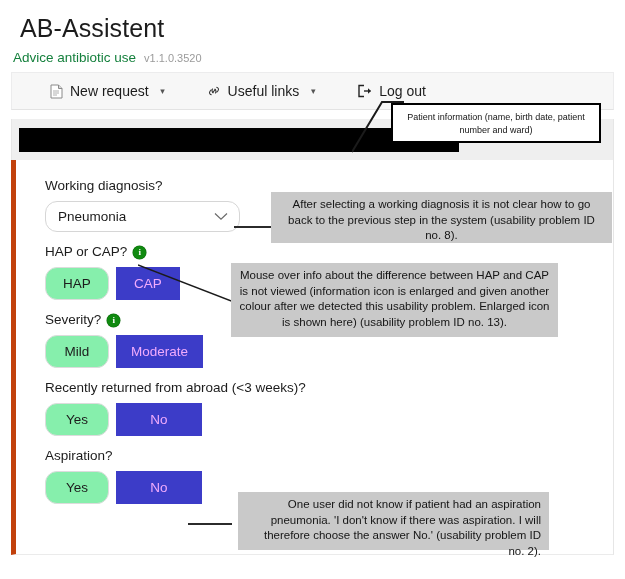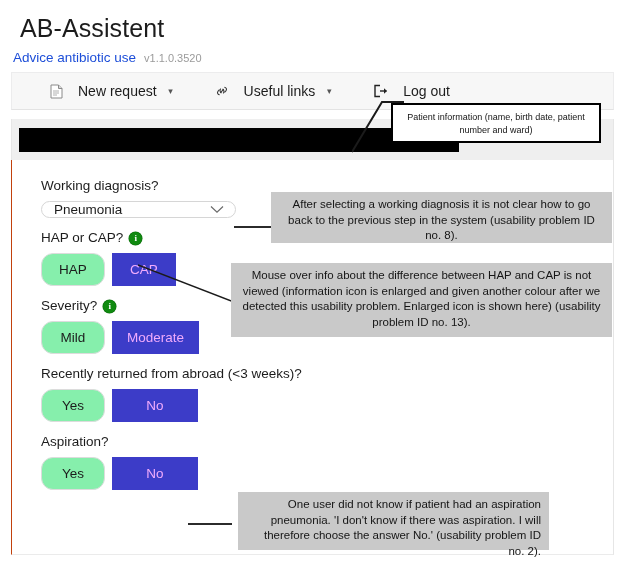--- a/index.html
+++ b/index.html
@@ -29,21 +29,21 @@
     margin: 7px;
   }
   #subtitle-row {
     margin-top: 6px;
     display: flex;
     align-items: baseline;
     gap: 8px;
   }
   #app-subtitle {
     font-size: 13.5px;
-    color: #1d4ed8;
+    color: #15803d;
     text-align: right;
   }
   #app-version {
     font-size: 11px;
     color: #9b9b9b;
   }
 
   
   #toolbar {
     margin: 7px 11px 0 11px;
@@ -51,21 +51,21 @@
     background: #f7f7f7;
     border: 1px solid #ececed;
     border-bottom-color: #e3e3e3;
     display: flex;
     align-items: center;
     padding-left: 14px;
     box-sizing: border-box;
   }
   .tb-item {
     display: flex;
-    gap: 15px;
+    gap: 7px;
     font-size: 14px;
     color: #1c1c1c;
     cursor: default;
     padding-left: 24px;
   }
   .tb-caret {
     width: 16px;
     text-align: center;
     color: #555;
     font-size: 9px;
@@ -89,21 +89,21 @@
   #patient-redaction {
     background: #000000;
     height: 24px;
     width: 440px;
   }
 
   
   #form-panel {
     margin: 0 11px 0 11px;
     background: #ffffff;
-    border-left: 1px solid #c2410c;
+    border-left: 5px solid #c2410c;
     border-right: 1px solid #e6e6e6;
     border-bottom: 1px solid #ebebeb;
     height: 395px;
     box-sizing: border-box;
     padding: 18px 0 0 29px;
   }
   .field-block { margin-bottom: 12px; }
   .field-label {
     font-size: 13.5px;
     color: #1c1c1c;
@@ -128,21 +128,21 @@
     align-items: center;
     justify-content: center;
     line-height: 1;
     cursor: pointer;
     box-shadow: 0 0 0 .5px #0a6b0a;
   }
 
   
   .select-box {
     width: 195px;
-    height: 17px;
+    height: 31px;
     border: 1px solid #d6d6d6;
     border-radius: 12px;
     background: #fff;
     display: flex;
     align-items: center;
     justify-content: space-between;
     padding: 0 11px 0 12px;
     box-sizing: border-box;
     font-size: 13.5px;
     color: #1c1c1c;
@@ -327,15 +327,15 @@
 <svg class="leader-svg" style="left:138px; top:262px; width:96px; height:44px;">
   <path d="M0 3 L96 40" stroke="#1b1b1b" stroke-width="1.4" fill="none"></path>
 </svg>
 
 <div class="leader" style="left:188px; top:523px; width:44px; height:1.5px;"></div>
 
 <div class="callout boxed" style="left:391px; top:84px; width:210px; height:40px;">Patient information (name, birth date, patient number and ward)</div>
 
 <div class="callout" style="left:271px; top:192px; width:341px; height:51px;">After selecting a working diagnosis it is not clear how to go back to the previous step in the system (usability problem ID no. 8).</div>
 
-<div class="callout" style="left:231px; top:263px; width:381px; height:74px;">Mouse over info about the difference between HAP and CAP is not viewed (information icon is enlarged and given another colour after we detected this usability problem. Enlarged icon is shown here) (usability problem ID no. 13).</div>
+<div class="callout" style="left:231px; top:263px; width:327px; height:74px;">Mouse over info about the difference between HAP and CAP is not viewed (information icon is enlarged and given another colour after we detected this usability problem. Enlarged icon is shown here) (usability problem ID no. 13).</div>
 
 <div class="callout" style="left:238px; top:492px; width:311px; height:58px; text-align:right;">One user did not know if patient had an aspiration pneumonia. 'I don't know if there was aspiration. I will therefore choose the answer No.' (usability problem ID no. 2).</div>
 
 </body></html>

